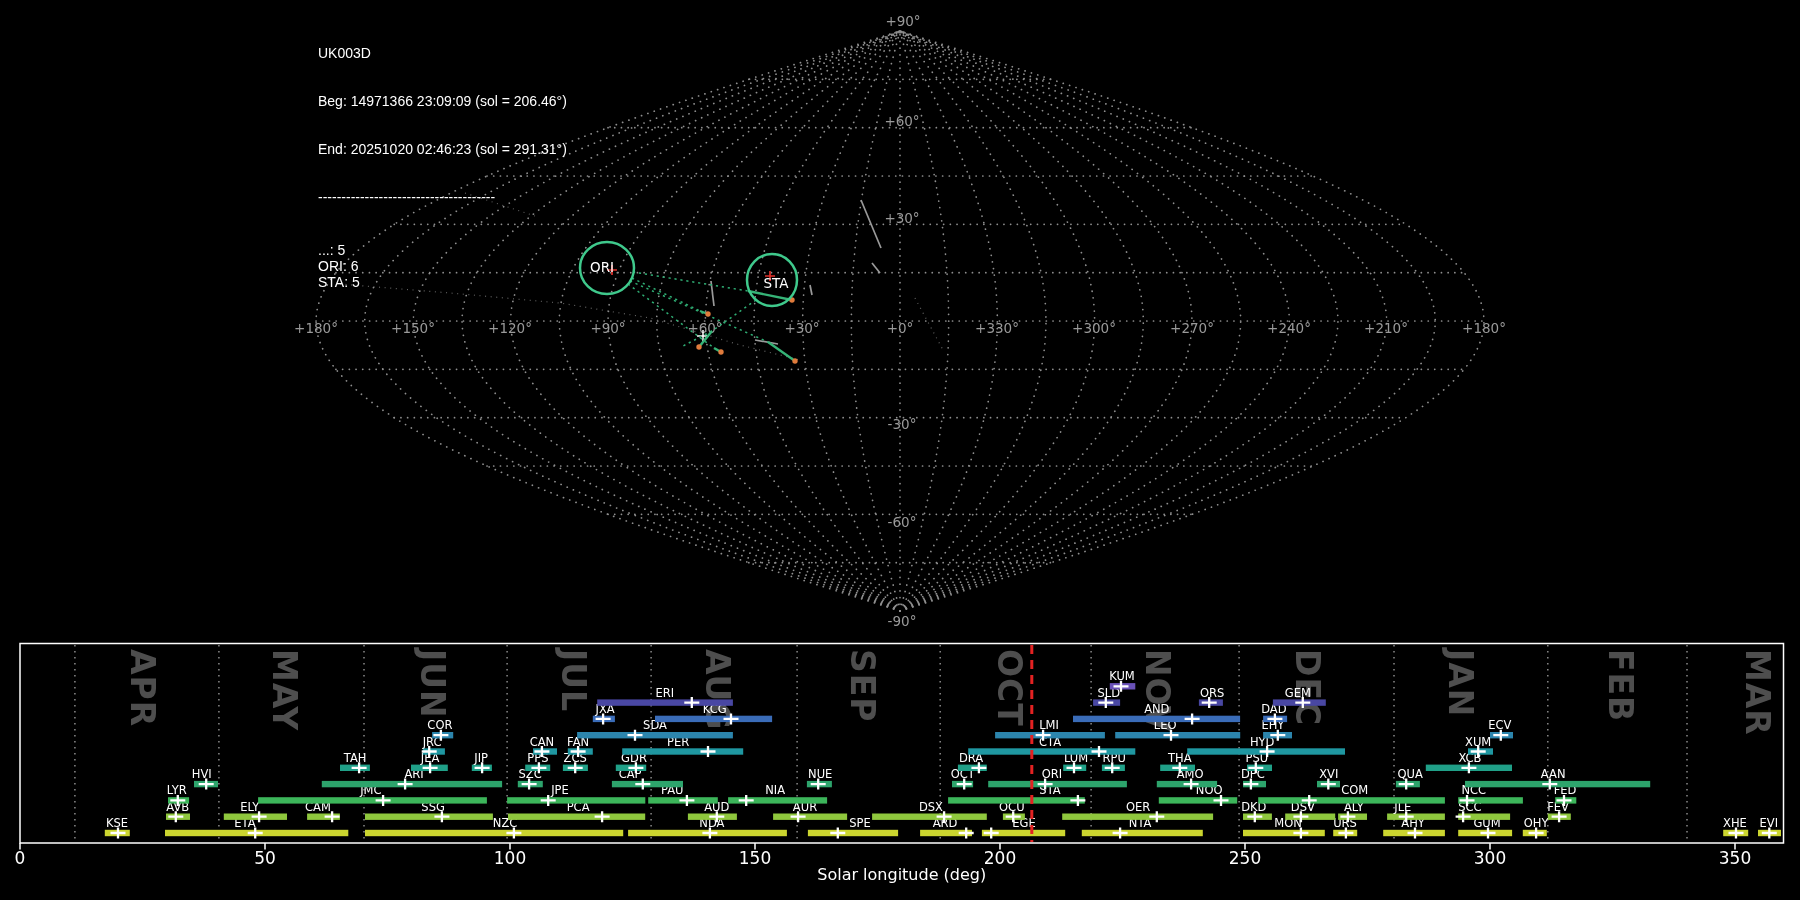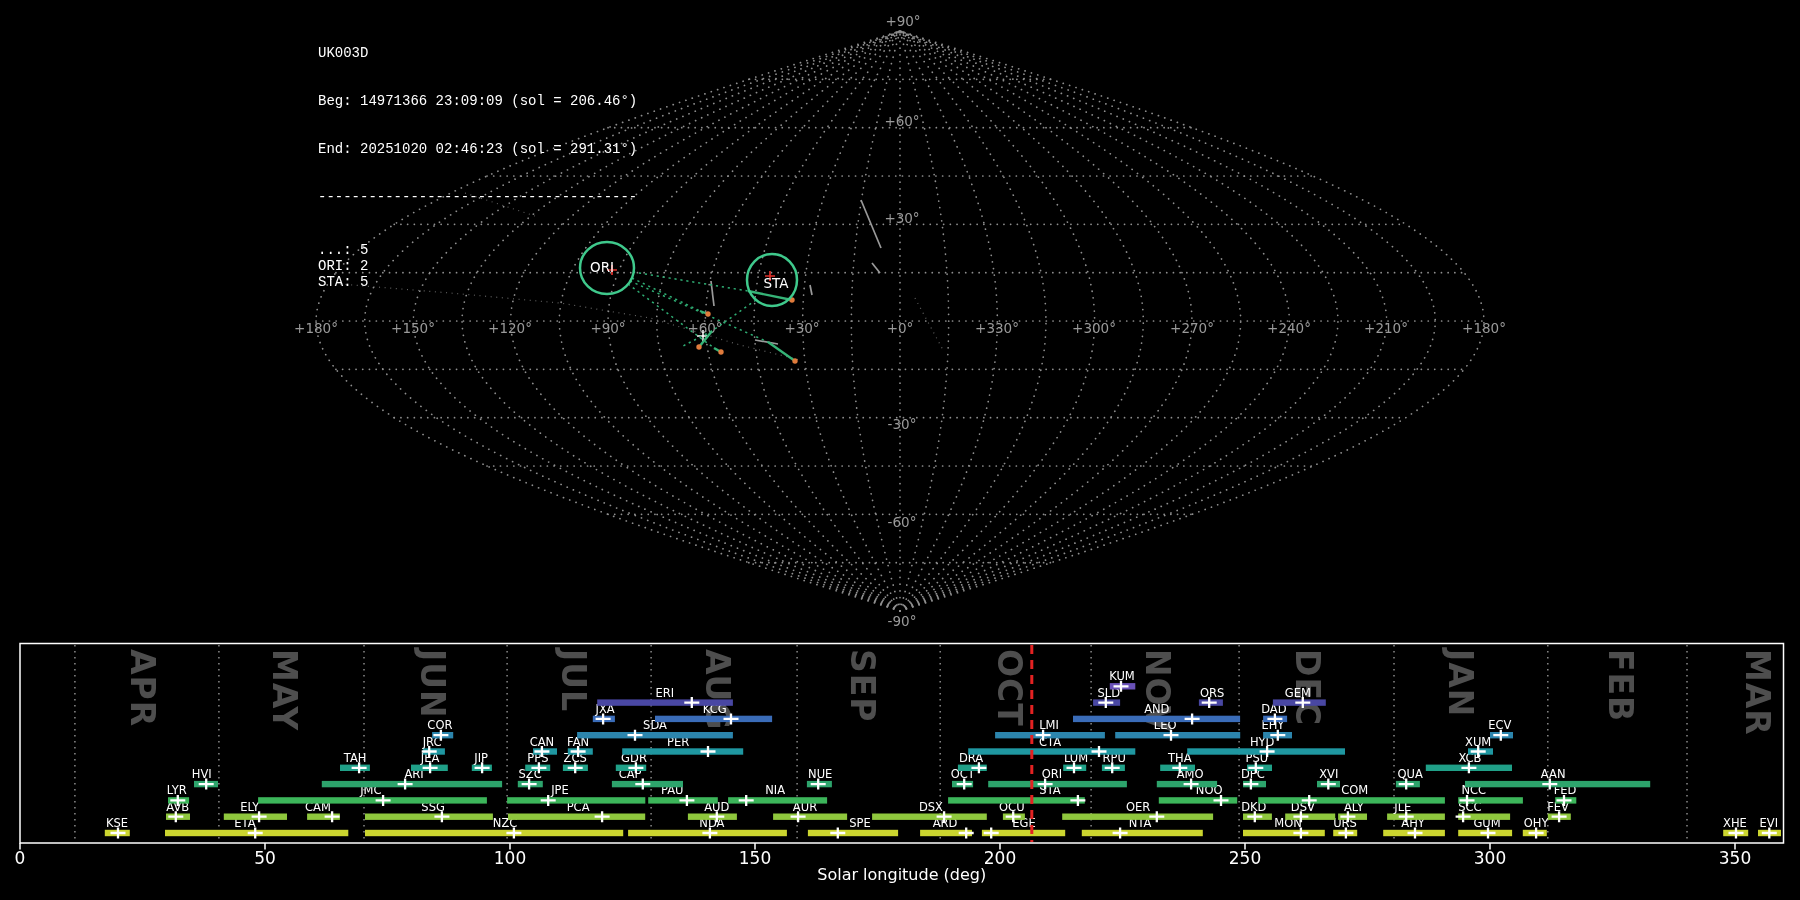--- a/index.html
+++ b/index.html
@@ -1,19 +1,19 @@
 <!DOCTYPE html>
 <html><head>
 <meta charset="utf-8">
 <style>
   html,body{margin:0;padding:0;background:#000;width:1800px;height:900px;overflow:hidden;}
   .stage{position:relative;width:1800px;height:900px;background:#000;}
   #plot{position:absolute;left:0;top:0;}
   .header{position:absolute;left:318px;top:13px;color:#fff;
-          font-family:Liberation Mono, monospace;font-size:14px;line-height:16px;white-space:pre;}
+          font-family:Liberation Sans, sans-serif;font-size:14px;line-height:16px;white-space:pre;}
   .header .counts{margin-top:5px;}
   svg text{font-family:"DejaVu Sans",sans-serif;}
 </style>
 </head>
 <body>
 
 <div class="stage">
   <svg id="plot" width="1800" height="900" viewBox="0 0 1800 900">
       <g>
         <g stroke="#8f8f8f" fill="none" stroke-width="1.7" stroke-dasharray="0.1 6.6" stroke-linecap="round">
@@ -430,15 +430,15 @@
         <text x="1735.0000000000002" y="864" fill="#ffffff" font-size="17" text-anchor="middle">350</text>
         <text x="901.75" y="880" fill="#ffffff" font-size="16" text-anchor="middle">Solar longitude (deg)</text>
         <line x1="1031.8" y1="645" x2="1031.8" y2="842" stroke="#e32222" stroke-width="3" stroke-dasharray="9 6"></line>
       </g>
     </svg>
   <div class="header">
     <div>UK003D</div>
     <div>Beg: 14971366 23:09:09 (sol = 206.46°)</div>
     <div>End: 20251020 02:46:23 (sol = 291.31°)</div>
     <div>--------------------------------------</div>
-    <div class="counts" id="count-lines"><div>...: 5</div><div>ORI: 2</div><div>STA: 5</div></div>
+    <div class="counts" id="count-lines"><div>...: 5</div><div>ORI: 6</div><div>STA: 5</div></div>
   </div>
 </div>
 
 </body></html>

